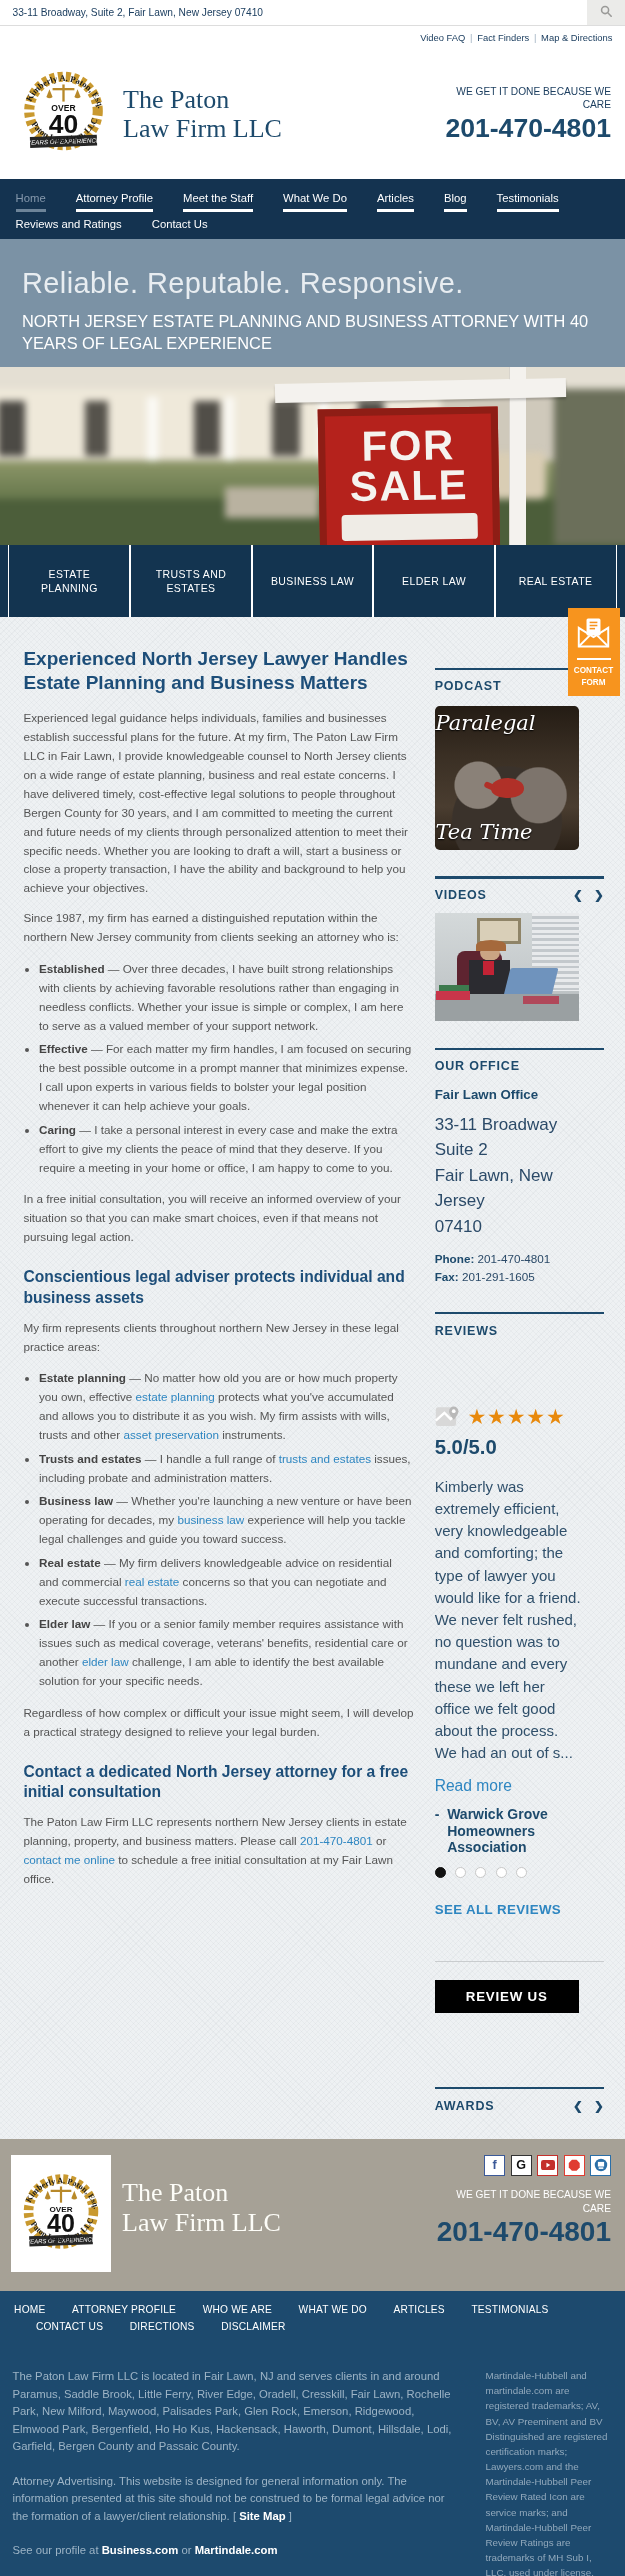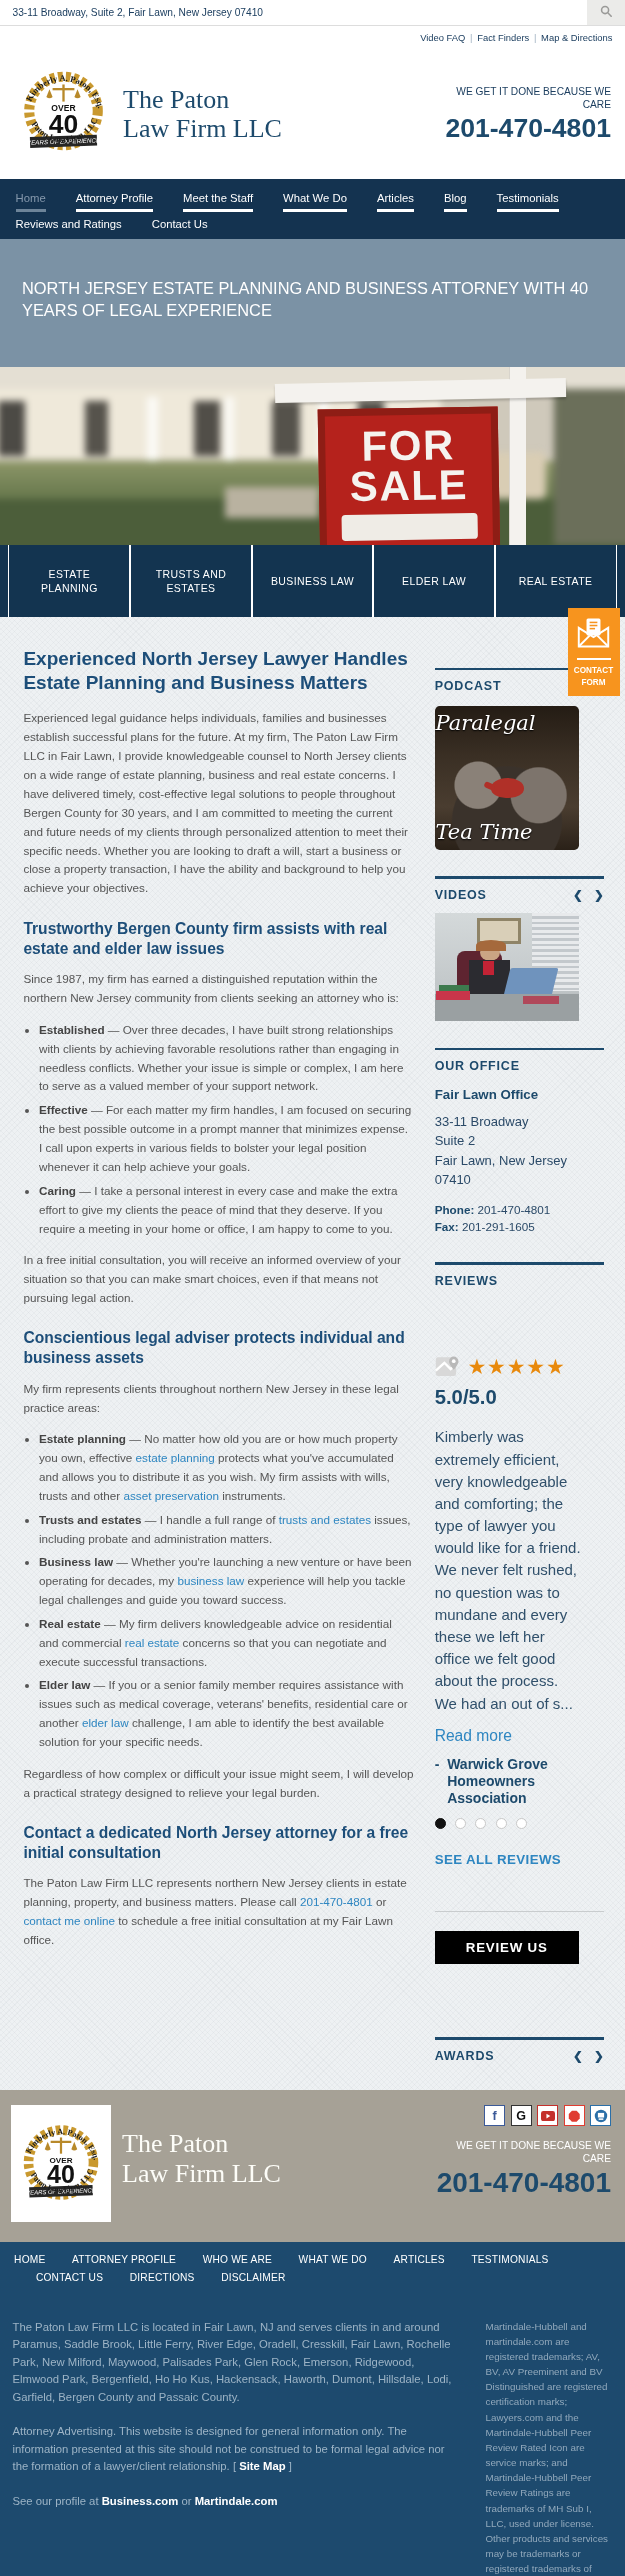--- a/index.html
+++ b/index.html
@@ -82,21 +82,21 @@
                radial-gradient(circle at 50% 80%, #3a322b 0 40%, transparent 41%),
                linear-gradient(#241c14, #3a2f24 35%, #4a3d30 70%, #2a2118); cursor:pointer; }
   .podcast-img .script { position:absolute; width:100%; text-align:left; color:#fff; font-family:"DejaVu Serif", serif; font-style:italic; font-size:21px; text-shadow:0 0.8px 1.6px #000; }
   .podcast-img .teapot { position:absolute; left:56px; top:72px; width:33px; height:20.3px; background:#b03028; border-radius:50% 50% 45% 45%; }
   .podcast-img .teapot::before { content:""; position:absolute; left:-7.8px; top:4.7px; width:11px; height:6.3px; background:#b03028; border-radius:3.1px; transform:rotate(25deg); }
 
   .video-thumb { width:144px; height:108px; position:relative; overflow:hidden; background:linear-gradient(#d4d9da, #c2c7c9 70%, #9aa0a2); cursor:pointer; }
   .vt { position:absolute; }
 
   .office-name { color:#1d4a6c; font-weight:bold; font-size:13.3px; margin-bottom:9.4px; }
-  .office-addr { color:#2b4a68; font-size:13px; line-height:1.5; margin-bottom:11px; }
+  .office-addr { color:#2b4a68; font-size:17px; line-height:1.5; margin-bottom:11px; }
   .office-line { color:#2b4a68; font-size:11.7px; line-height:1.5; }
   .office-line b { color:#1d4a6c; }
 
   .review-block { margin-top:67px; }
   .stars-row { display:flex; align-items:center; gap:7.8px; }
   .gmap-icon { width:25px; height:23.4px; }
   .stars { color:#e8890c; font-size:21px; letter-spacing:0.8px; line-height:1; }
   .score { color:#1d4a6c; font-weight:bold; font-size:20.3px; margin:7.8px 0 17px; }
   .review-text { color:#30506b; font-size:15px; line-height:1.48; width:148px; }
   .read-more { display:inline-block; color:#2e86c1; font-size:15.6px; margin:12.5px 0 11px; cursor:pointer; }
@@ -201,20 +201,21 @@
     <div class="nav-item">Blog</div>
     <div class="nav-item">Testimonials</div>
   </div>
   <div class="nav-row nav-row2">
     <div class="nav-item">Reviews and Ratings</div>
     <div class="nav-item">Contact Us</div>
   </div>
 </div>
 
 <div class="hero-band">
+  <div class="hero-title">Reliable. Reputable. Responsive.</div>
   <div class="hero-sub">NORTH JERSEY ESTATE PLANNING AND BUSINESS ATTORNEY WITH 40 YEARS OF LEGAL EXPERIENCE</div>
 </div>
 
 <div class="hero-photo">
   <div class="photo-bg">
     <div class="pb" style="left:0;top:0;width:100%;height:31px;background:#e4dfd3;"></div>
     <div class="pb" style="left:0;top:31px;width:70%;height:70px;background:#efe9da;"></div>
     <div class="pb" style="left:7.8px;top:43px;width:26.6px;height:55px;background:#4c4a45;"></div>
     <div class="pb" style="left:94px;top:43px;width:23.4px;height:55px;background:#56534c;"></div>
     <div class="pb" style="left:156px;top:39px;width:11px;height:78px;background:#fbfaf6;"></div>
@@ -265,21 +266,20 @@
     <div class="fab-label">
       <div>CONTACT</div>
       <div>FORM</div>
     </div>
   </div>
 
   <div class="content">
     <h1>Experienced North Jersey Lawyer Handles Estate Planning and Business Matters</h1>
     <p>Experienced legal guidance helps individuals, families and businesses establish successful plans for the future. At my firm, The Paton Law Firm LLC in Fair Lawn, I provide knowledgeable counsel to North Jersey clients on a wide range of estate planning, business and real estate concerns. I have delivered timely, cost-effective legal solutions to people throughout Bergen County for 30 years, and I am committed to meeting the current and future needs of my clients through personalized attention to meet their specific needs. Whether you are looking to draft a will, start a business or close a property transaction, I have the ability and background to help you achieve your objectives.</p>
 
-    <h2>Trustworthy Bergen County firm assists with real estate and elder law issues</h2>
     <p>Since 1987, my firm has earned a distinguished reputation within the northern New Jersey community from clients seeking an attorney who is:</p>
 
     <ul>
       <li><b class="term">Established</b><span> — Over three decades, I have built strong relationships with clients by achieving favorable resolutions rather than engaging in needless conflicts. Whether your issue is simple or complex, I am here to serve as a valued member of your support network.</span></li>
       <li><b class="term">Effective</b><span> — For each matter my firm handles, I am focused on securing the best possible outcome in a prompt manner that minimizes expense. I call upon experts in various fields to bolster your legal position whenever it can help achieve your goals.</span></li>
       <li><b class="term">Caring</b><span> — I take a personal interest in every case and make the extra effort to give my clients the peace of mind that they deserve. If you require a meeting in your home or office, I am happy to come to you.</span></li>
     </ul>
 
     <p>In a free initial consultation, you will receive an informed overview of your situation so that you can make smart choices, even if that means not pursuing legal action.</p>
 

